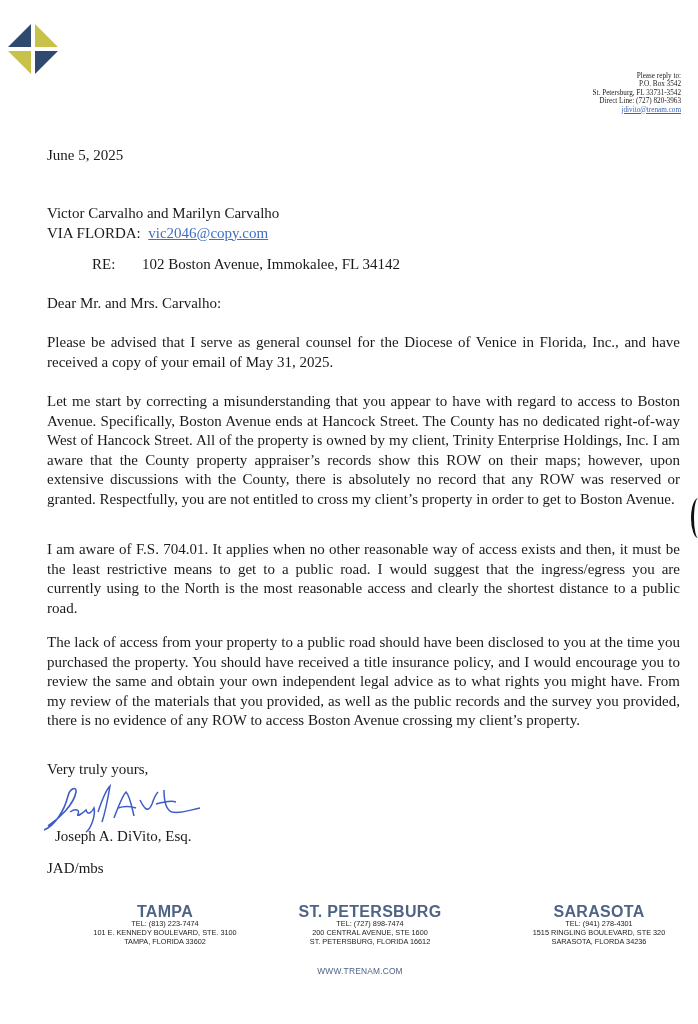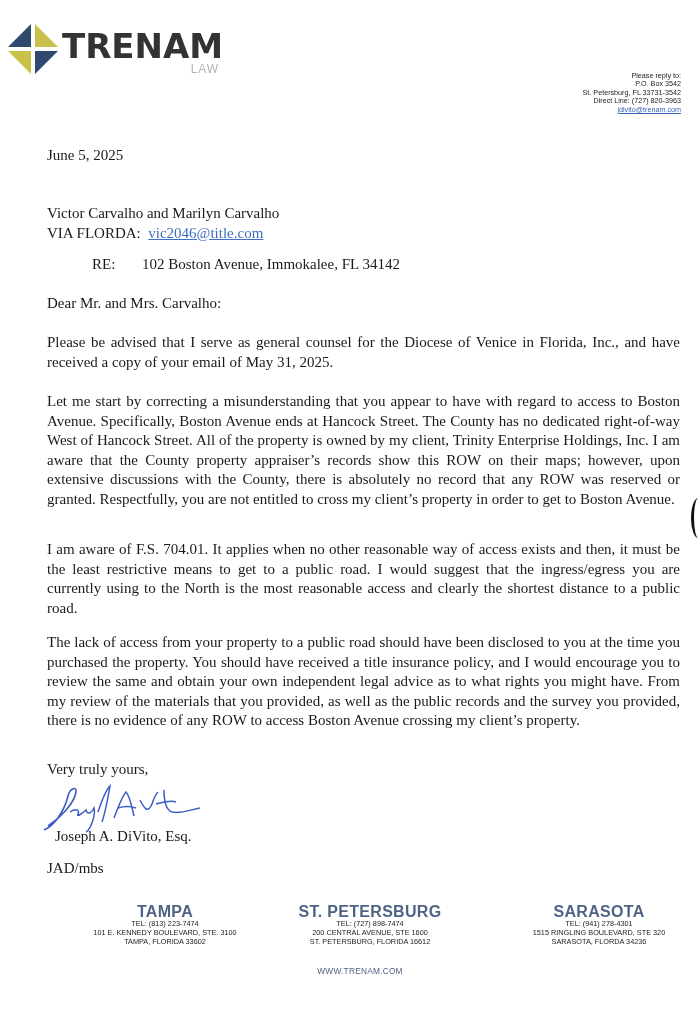--- a/index.html
+++ b/index.html
@@ -5,21 +5,21 @@
     html, body { margin: 0; padding: 0; background: #ffffff; }
     body { width: 698px; height: 1024px; position: relative; overflow: hidden; }
     .page { position: absolute; left: 0; top: 0; width: 698px; height: 1024px; background: #fff; }
 
     .logo { position: absolute; left: 6px; top: 22px; display: flex; align-items: flex-start; }
     .logo-mark { width: 54px; height: 54px; }
     .logo-word { margin-left: 2px; }
     .logo-name { font-family: "DejaVu Sans", sans-serif; font-weight: bold; font-size: 34px; letter-spacing: 0px; color: #333333; line-height: 40px; display: block; margin-top: 4px; }
     .logo-law { font-family: "Liberation Sans", sans-serif; font-size: 12px; color: #b5b5b5; letter-spacing: 1px; display: block; text-align: right; margin-top: -4px; margin-right: 4px; }
 
-    .reply { position: absolute; right: 17px; top: 72px; text-align: right; font-family: Liberation Sans, sans-serif; font-size: 7.2px; line-height: 8.4px; color: #222; }
+    .reply { position: absolute; right: 17px; top: 72px; text-align: right; font-family: Liberation Serif, serif; font-size: 7.2px; line-height: 8.4px; color: #222; }
     .reply a { color: #3a63b8; text-decoration: underline; }
 
     .body-text { font-family: "Liberation Serif", serif; font-size: 15px; line-height: 19.5px; color: #1a1a1a; }
     .date { position: absolute; left: 47px; top: 146px; }
     .recipient { position: absolute; left: 47px; top: 204px; }
     .recipient a { color: #3e6fc4; text-decoration: underline; }
     .re { position: absolute; left: 92px; top: 255px; }
     .re .re-label { display: inline-block; width: 50px; }
     .salutation { position: absolute; left: 47px; top: 294px; }
 
@@ -50,41 +50,37 @@
 
 <div class="page">
 
   <div class="logo">
     <svg class="logo-mark" viewBox="0 0 54 54">
       <polygon points="25,2 25,25 2,25" fill="#2f4a6e"></polygon>
       <polygon points="29,2 29,25 52,25" fill="#c9c24a"></polygon>
       <polygon points="2,29 25,29 25,52" fill="#c9c24a"></polygon>
       <polygon points="29,29 52,29 29,52" fill="#2f4a6e"></polygon>
     </svg>
-    <div class="logo-word">
-      <span class="logo-name">TRENAM</span>
-      <span class="logo-law">LAW</span>
-    </div>
   </div>
 
   <div class="reply">
     <div>Please reply to:</div>
     <div>P.O. Box 3542</div>
     <div>St. Petersburg, FL  33731-3542</div>
     <div>Direct Line: (727) 820-3963</div>
     <div><a>jdivito@trenam.com</a></div>
   </div>
 
   <div class="body-text date">June 5, 2025</div>
 
   <div class="body-text recipient">
     <div>Victor Carvalho and Marilyn Carvalho</div>
     <div>
       <span>VIA FLORDA:</span>&nbsp;
-      <a>vic2046@title.com</a>
+      <a>vic2046@copy.com</a>
     </div>
   </div>
 
   <div class="body-text re">
     <span class="re-label">RE:</span><span>102 Boston Avenue, Immokalee, FL 34142</span>
   </div>
 
   <div class="body-text salutation">Dear Mr. and Mrs. Carvalho:</div>
 
   <div class="body-text para p1">Please be advised that I serve as general counsel for the Diocese of Venice in Florida, Inc., and have received a copy of your email of May 31, 2025.</div>

